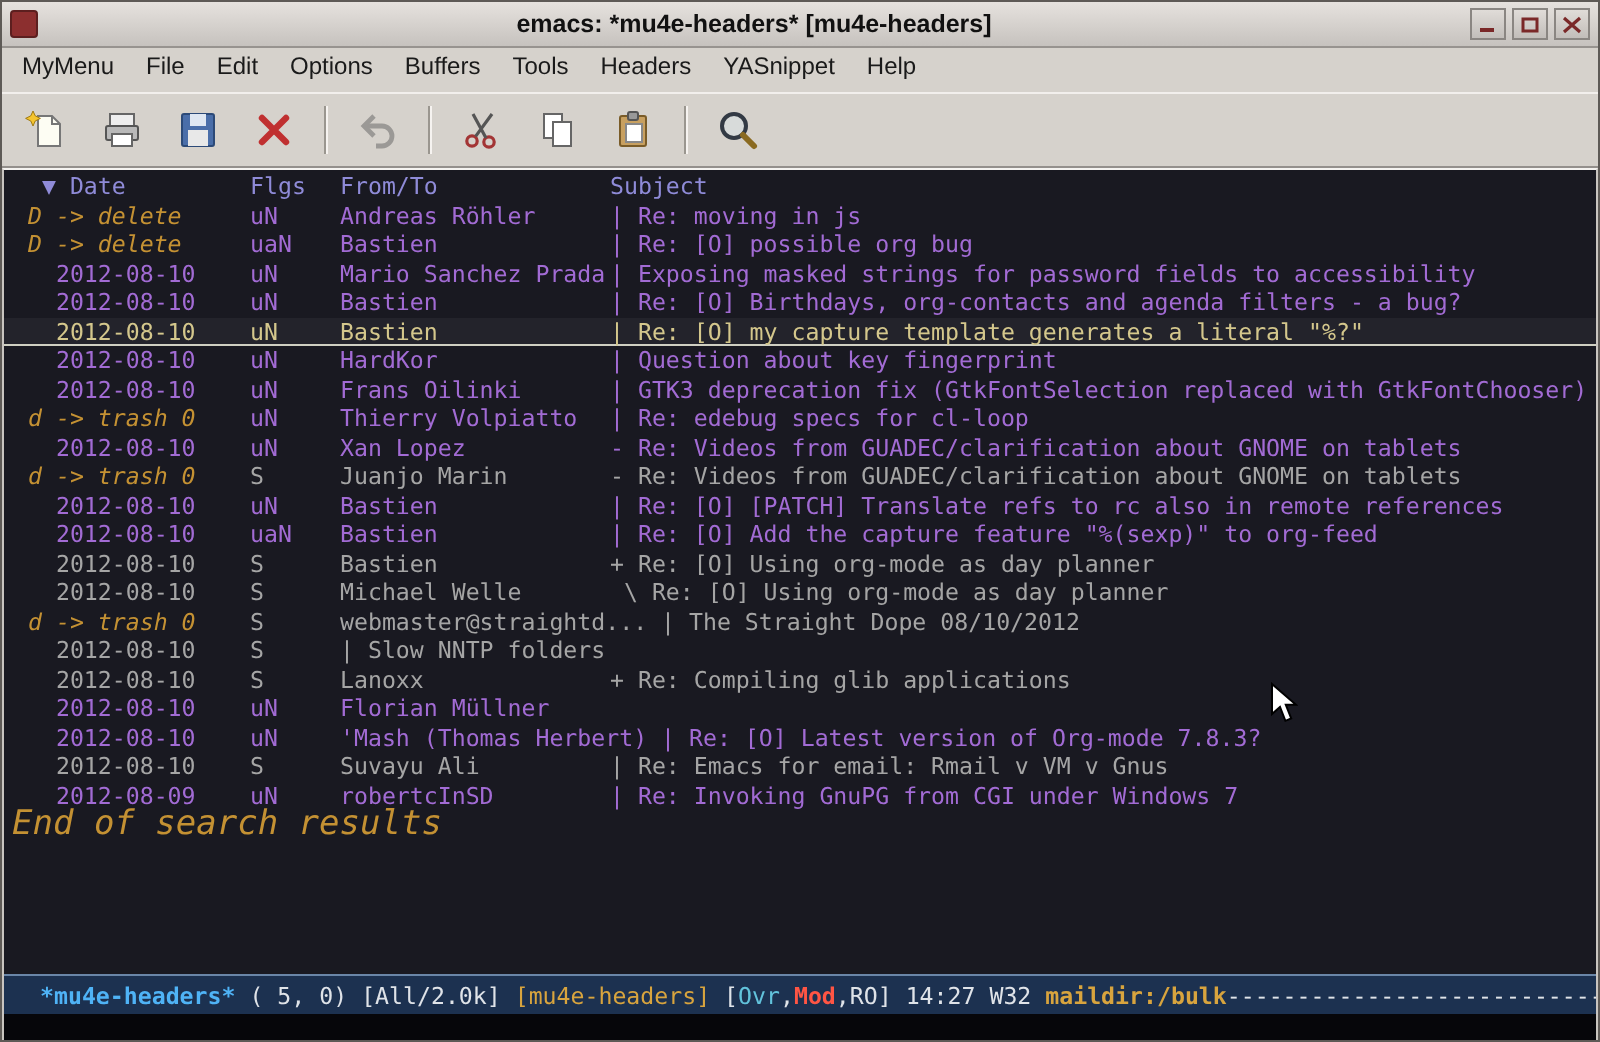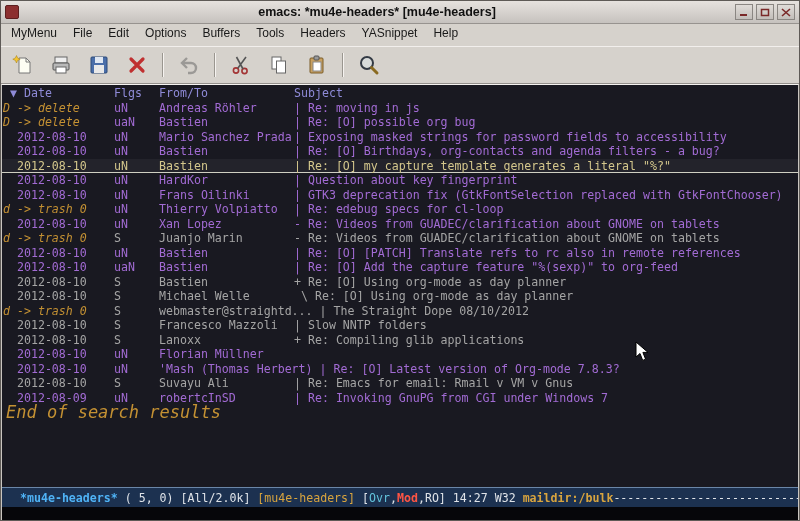--- a/index.html
+++ b/index.html
@@ -31,21 +31,21 @@
   .tb-btn.disabled { opacity:.45; }
   .tb-sep { width:2px; height:24px; border-left:1px solid #9a968f; border-right:1px solid #f6f3f0; margin:0 3px; }
 
   
   .frame { flex:1; min-height:0; display:flex; flex-direction:column;
            border-top:1px solid #f5f3f0; border-left:1px solid #c9c5c0; border-right:1px solid #c9c5c0;
            background:#191921; }
   .text-area { flex:1; overflow:hidden; padding-top:1px; }
 
   .line { display:flex; height:14.5px; line-height:14.6px; font-size:11.6px; white-space:pre;
-          padding-left:1px; color:#a5a5a5; }
+          padding-left:12px; color:#a5a5a5; }
   .c-date  { flex:0 0 111px; overflow:hidden; }
   .c-flags { flex:0 0 45px;  overflow:hidden; }
   .c-from  { flex:0 0 auto;  min-width:135px; }
   .c-subj  { flex:1 1 auto;  overflow:hidden; }
 
   .line.hdr { color:#8f8bd8; }
   .line.unread { color:#a26bd4; font-weight:normal; }
   .line.read   { color:#a5a5a5; }
   .line.mark .c-date { color:#c49133; font-style:italic; }
   .line.current { color:#d4c78c; background:#23232b; box-shadow:inset 0 -1px 0 #cfcfc2; }
@@ -287,21 +287,20 @@
           <div class="line read mark">
             <span class="c-date">d -&gt; trash 0</span>
             <span class="c-flags">S</span>
             <span class="c-from">webmaster@straightd... </span>
             <span class="c-subj">| The Straight Dope 08/10/2012</span>
           </div>
 
           <div class="line read">
             <span class="c-date">  2012-08-10</span>
             <span class="c-flags">S</span>
-            <span class="c-from">Francesco Mazzoli</span>
             <span class="c-subj">| Slow NNTP folders</span>
           </div>
 
           <div class="line read">
             <span class="c-date">  2012-08-10</span>
             <span class="c-flags">S</span>
             <span class="c-from">Lanoxx</span>
             <span class="c-subj">+ Re: Compiling glib applications</span>
           </div>
 

